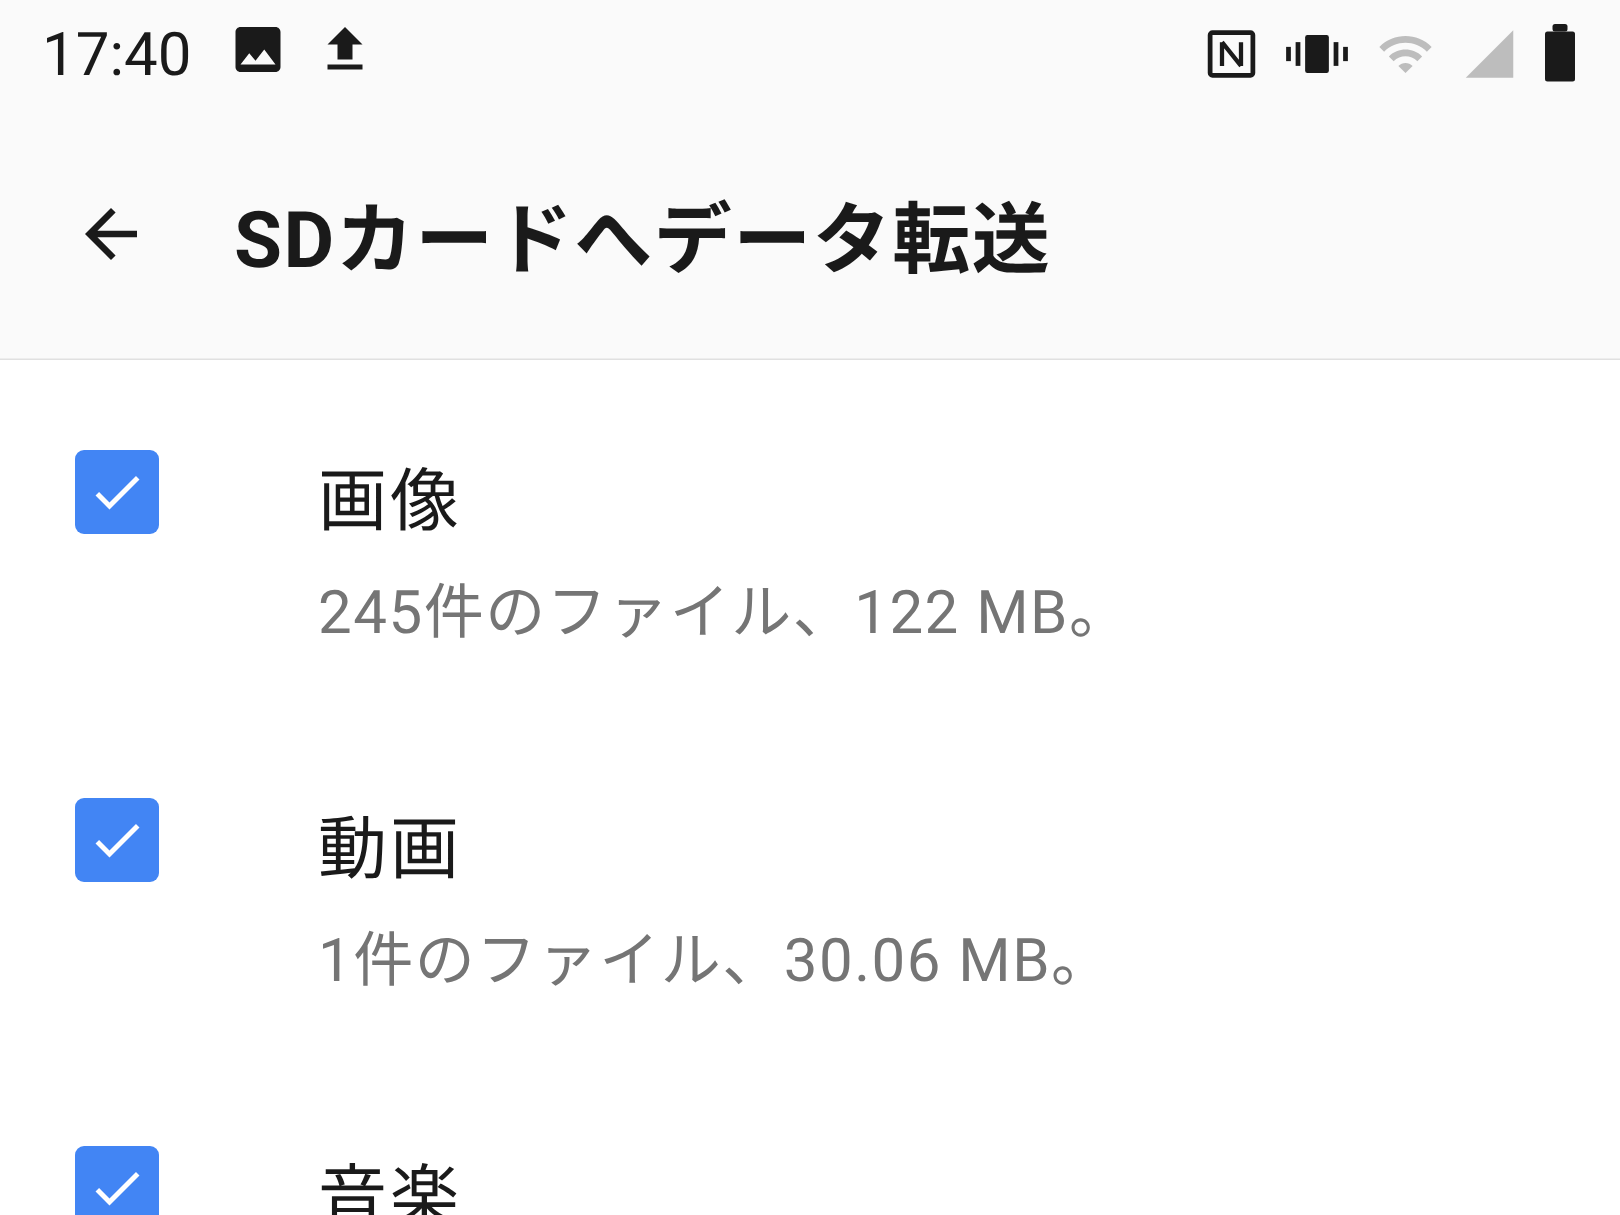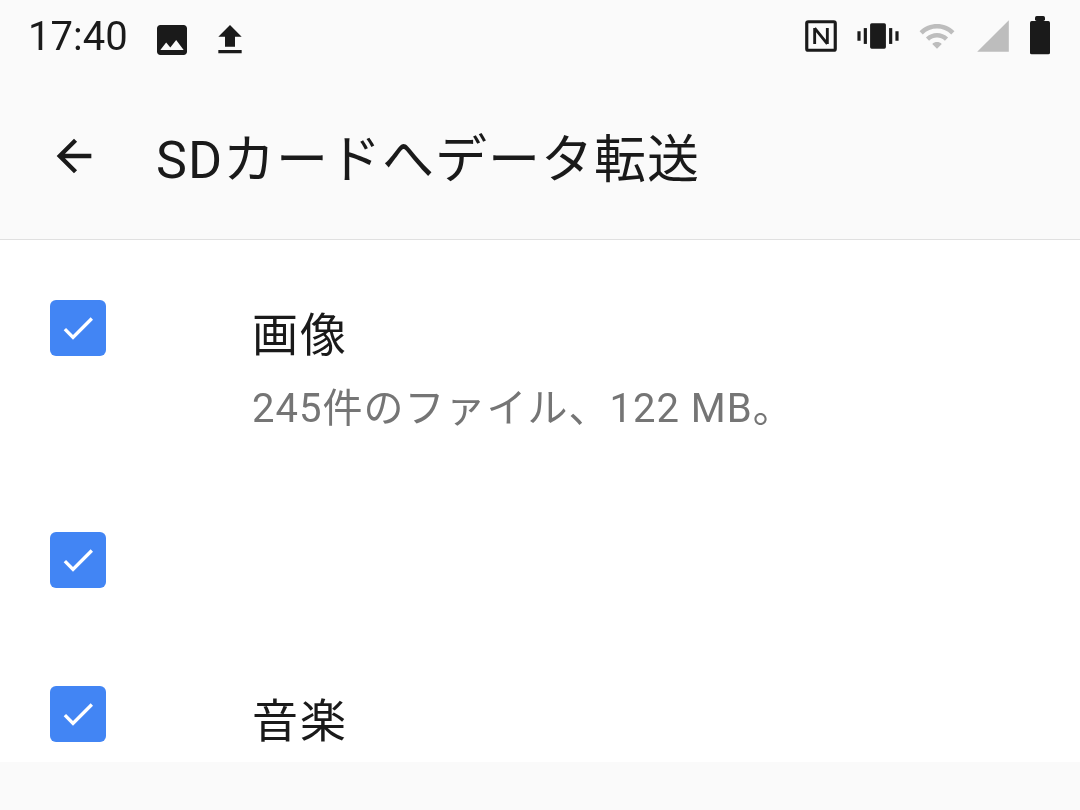--- a/index.html
+++ b/index.html
@@ -17,21 +17,21 @@
     .status-bar {
       height: 72px;
       display: flex;
       align-items: center;
       justify-content: space-between;
       padding: 0 28px;
       background: #fafafa;
     }
     .status-left {
       display: flex;
-      align-items: flex-end;
+      align-items: flex-start;
       gap: 24px;
     }
     .status-time {
       font-size: 40px;
       color: #1a1a1a;
       font-weight: 400;
     }
     .status-left-icons {
       display: flex;
       align-items: center;
@@ -52,33 +52,32 @@
       border-bottom: 1px solid #e0e0e0;
     }
     .back-arrow {
       display: flex;
       align-items: center;
       justify-content: center;
     }
     .app-title {
       font-size: 52px;
       color: #1a1a1a;
-      font-weight: 400;
+      font-weight: 700;
       letter-spacing: 1px;
     }
     .content {
       background: #ffffff;
       padding-top: 58px;
     }
     .list-item {
       display: flex;
       align-items: flex-start;
       padding: 0 0 0 50px;
       margin-bottom: 96px;
-      gap: 40px;
     }
     .list-item:last-child {
       margin-bottom: 0;
     }
     .checkbox {
       width: 56px;
       height: 56px;
       background: #4285f4;
       border-radius: 6px;
       display: flex;
@@ -182,20 +181,24 @@
       <div class="item-subtitle">245件のファイル、122 MB。</div>
     </div>
   </div>
 
   <div class="list-item">
     <div class="checkbox">
       <svg class="icon-svg" width="40" height="40" viewBox="0 0 24 24" fill="#ffffff">
         <path d="M9 16.17L4.83 12l-1.42 1.41L9 19 21 7l-1.41-1.41L9 16.17z"></path>
       </svg>
     </div>
+    <div class="item-content">
+      <div class="item-title">動画</div>
+      <div class="item-subtitle">1件のファイル、30.06 MB。</div>
+    </div>
   </div>
 
   <div class="list-item">
     <div class="checkbox">
       <svg class="icon-svg" width="40" height="40" viewBox="0 0 24 24" fill="#ffffff">
         <path d="M9 16.17L4.83 12l-1.42 1.41L9 19 21 7l-1.41-1.41L9 16.17z"></path>
       </svg>
     </div>
     <div class="item-content">
       <div class="item-title">音楽</div>

